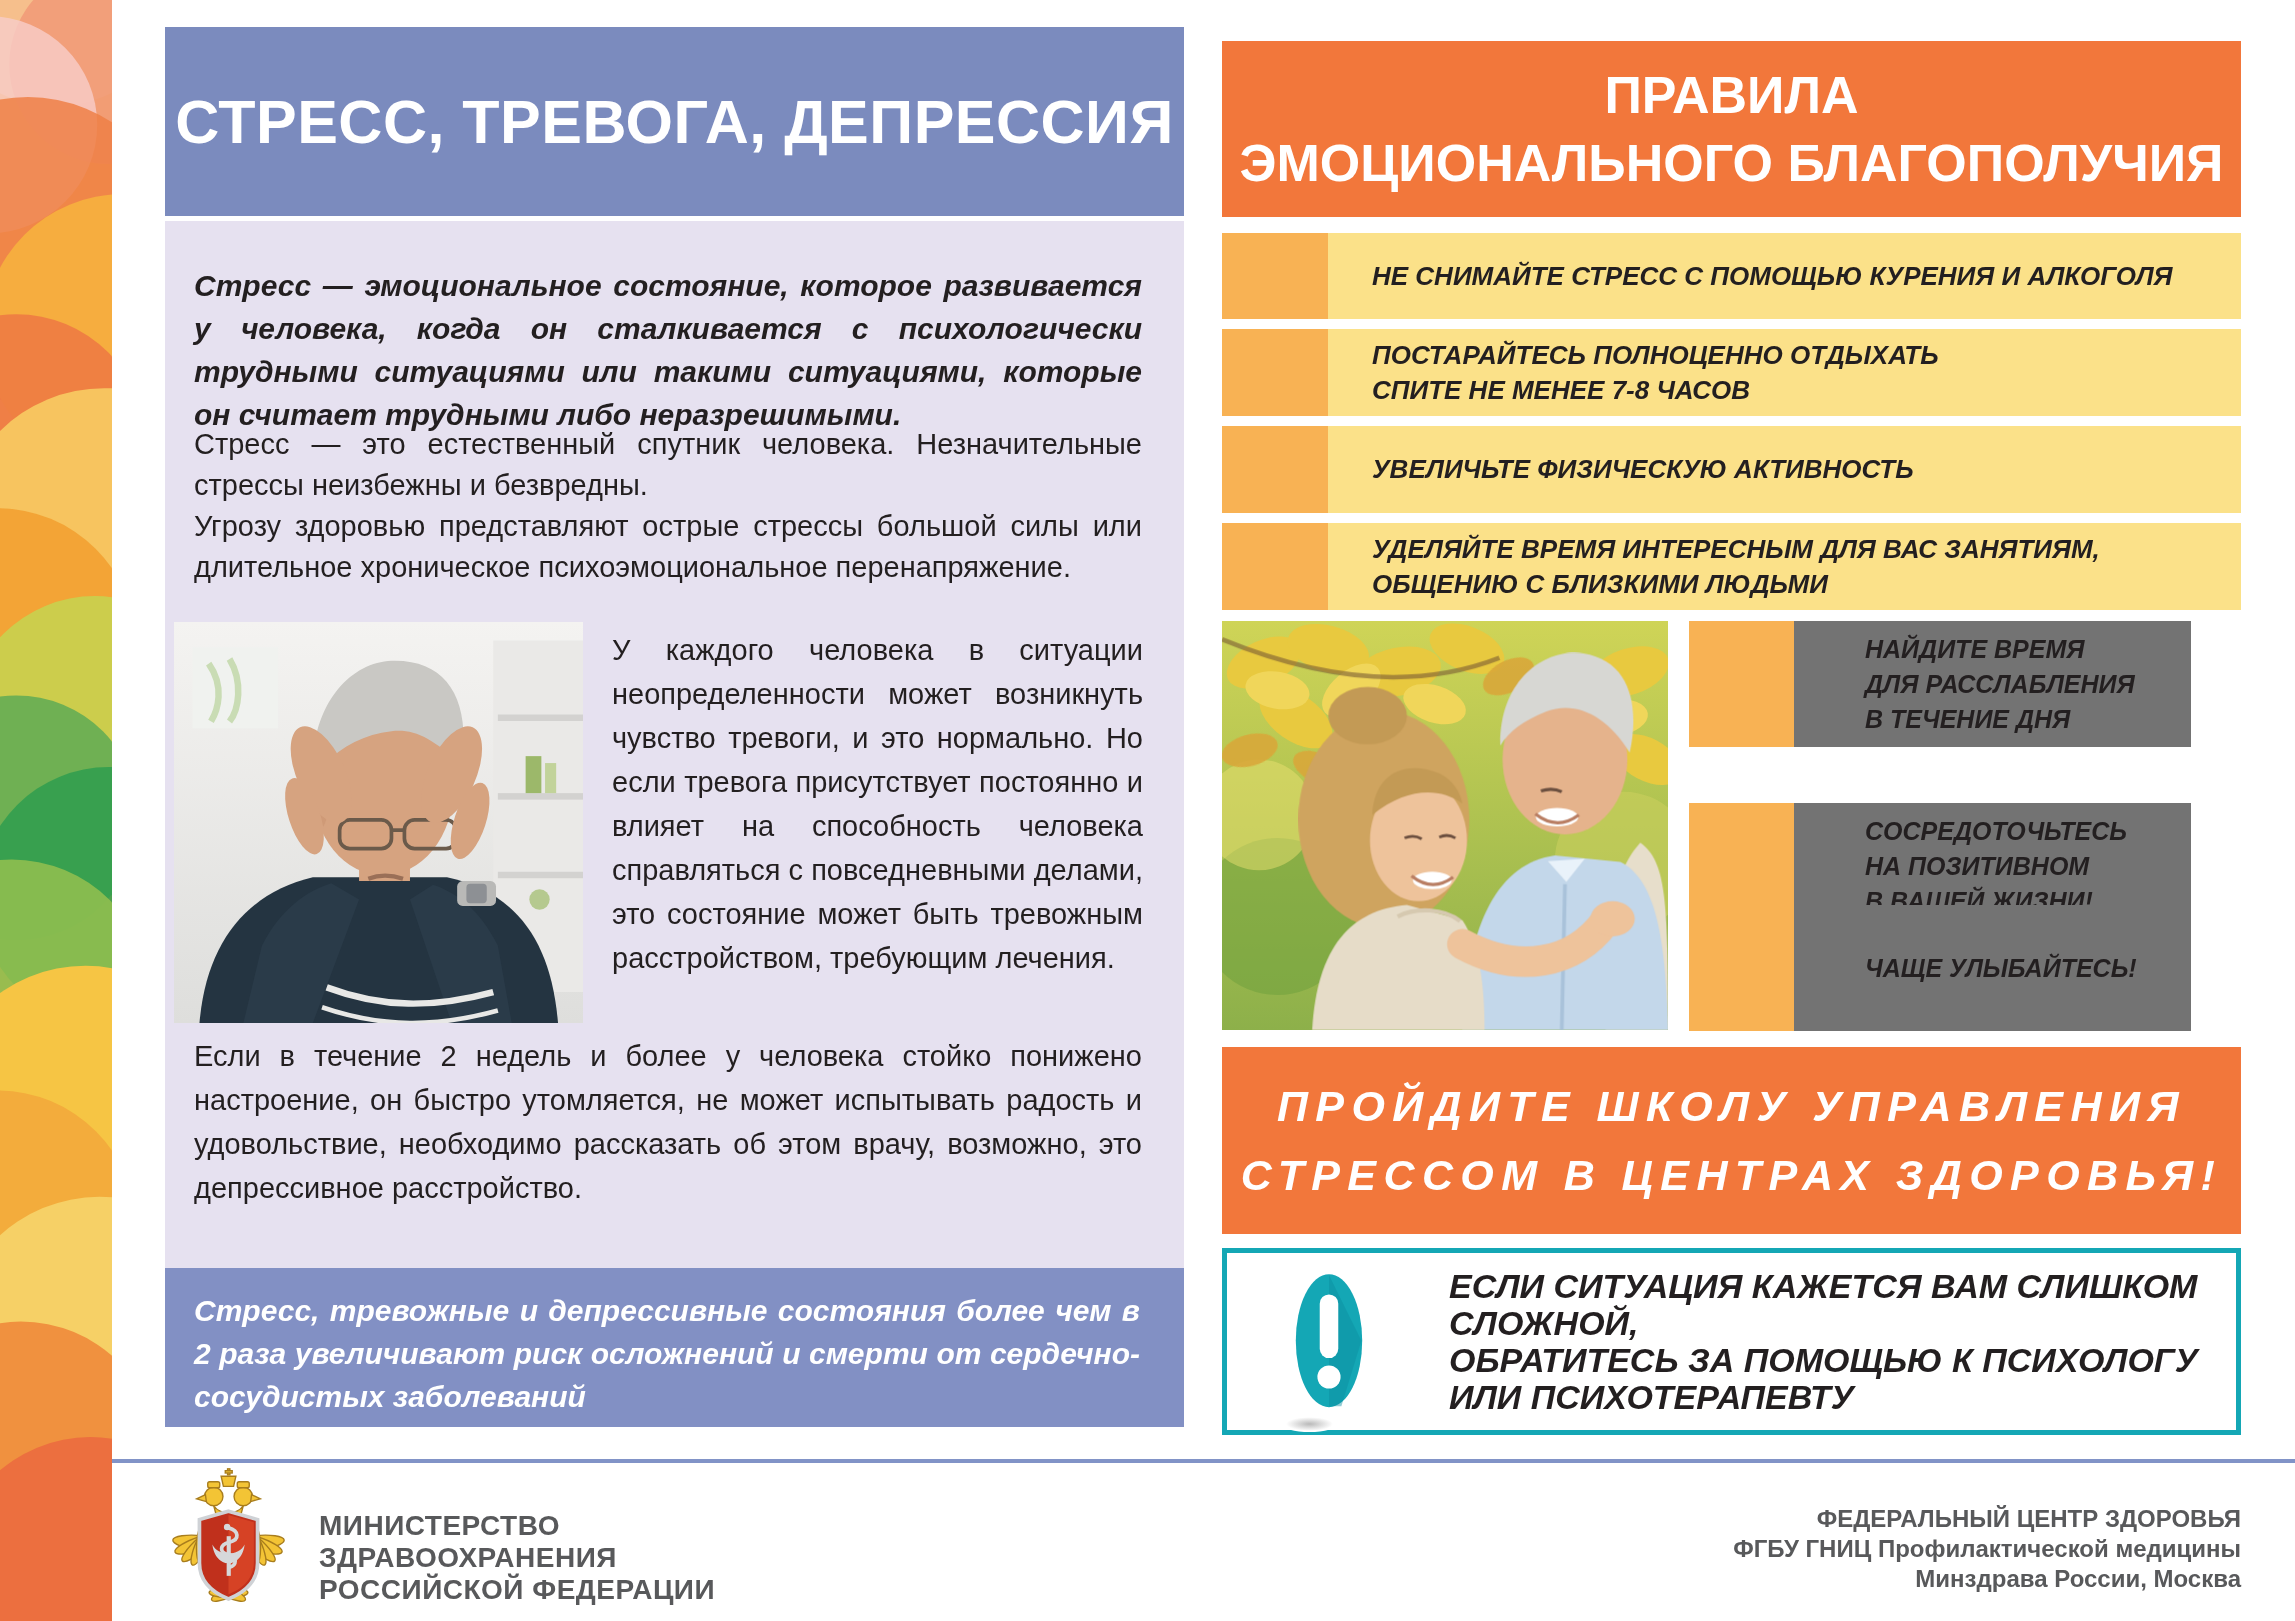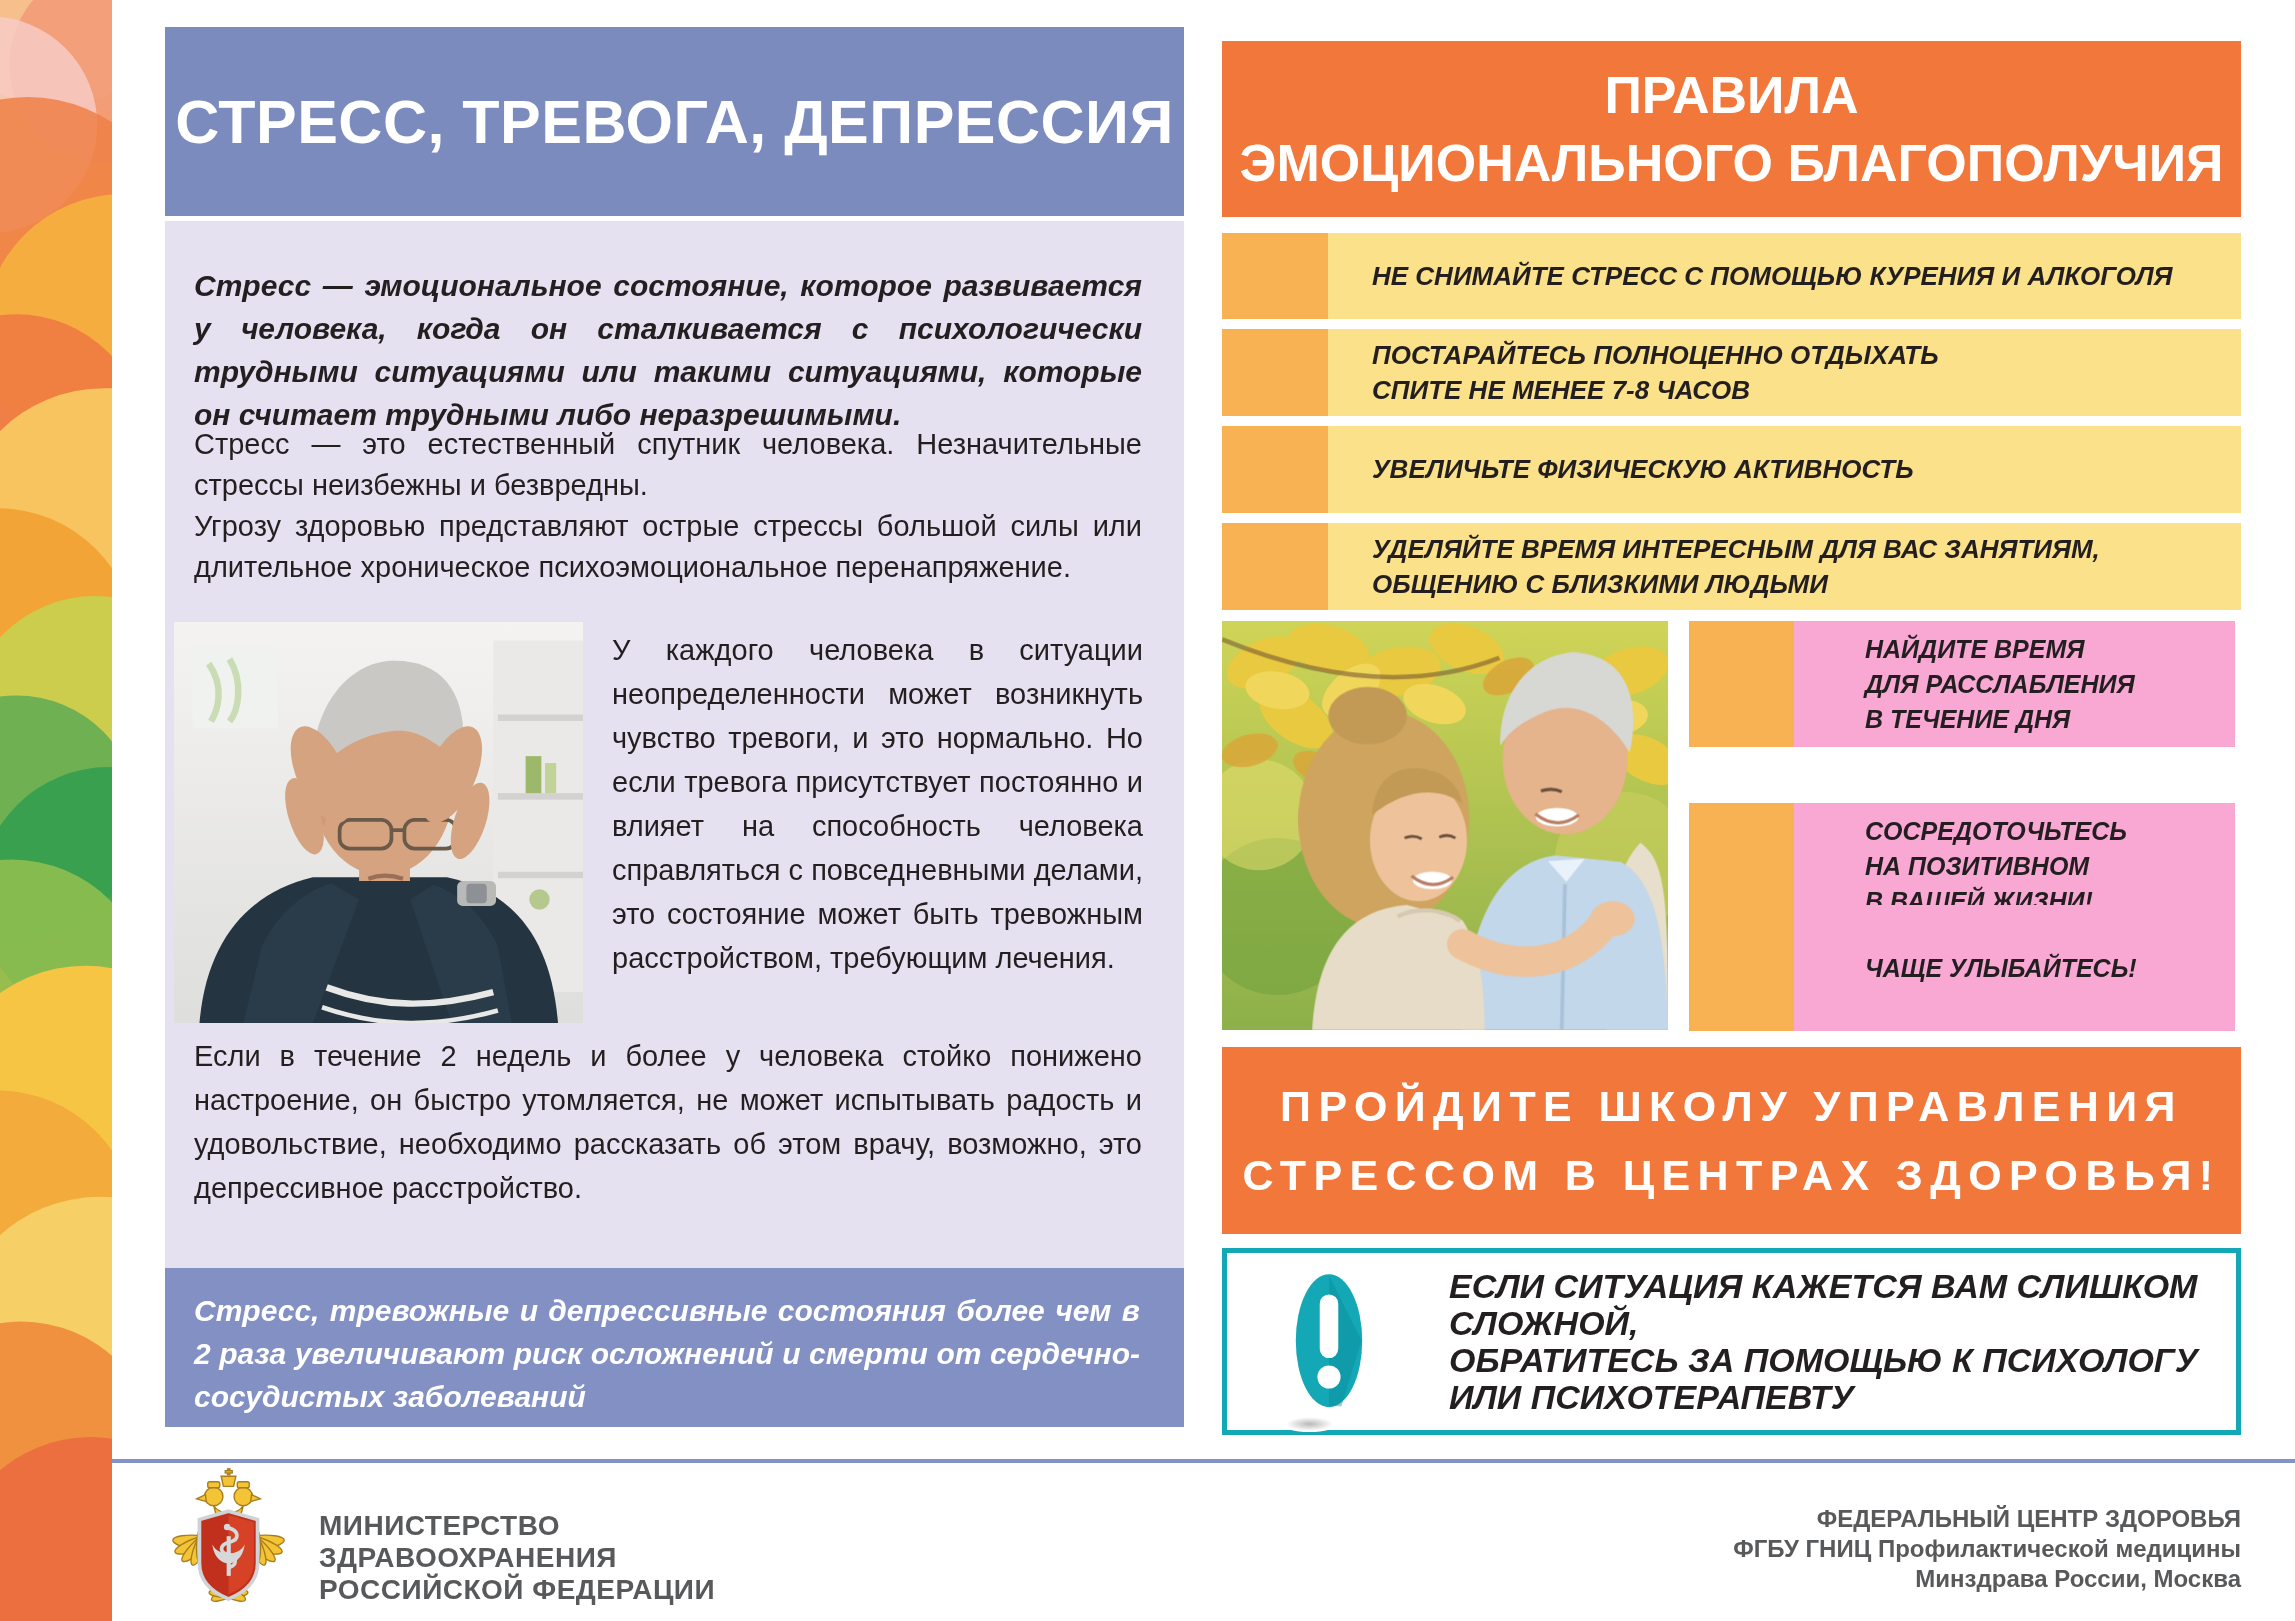--- a/index.html
+++ b/index.html
@@ -35,30 +35,30 @@
   .rp-title{color:#ffffff; font-weight:bold; font-size:52px; line-height:68px; text-align:center;}
   .rule{left:1222px; width:1019px; background:#FBE189;}
   .rule-accent{left:0; top:0; width:106px; height:100%; background:#F8B254;}
   .rule-text{left:150px; top:0; height:100%; width:832px; display:flex; align-items:center;
              font-weight:bold; font-style:italic; font-size:26px; line-height:35px;}
   .rule1{top:233px; height:86px;}
   .rule2{top:329px; height:87px;}
   .rule3{top:426px; height:87px;}
   .rule4{top:523px; height:87px;}
   .rp-photo{left:1222px; top:621px; width:446px; height:409px;}
-  .tip{left:1689px; width:502px; background:#f9a8d4;padding-left:44px;}
+  .tip{left:1689px; width:502px; background:#737373;}
   .tip-accent{left:0; top:0; width:105px; height:100%; background:#F8B254;}
   .tip-text{left:176px; top:0; height:100%; width:360px; display:flex; align-items:center;
             font-weight:bold; font-style:italic; font-size:25px; line-height:35px;}
   .tip1{top:621px; height:126px;}
   .tip2{top:763px; height:126px;margin-top:40px;}
   .tip3{top:905px; height:126px;}
   .cta{left:1222px; top:1047px; width:1019px; height:187px; background:#F2773B;
        display:flex; align-items:center; justify-content:center;}
-  .cta-text{color:#ffffff; font-weight:bold; font-size:43px;
+  .cta-text{color:#ffffff; font-weight:bold; font-style:italic; font-size:43px;
             line-height:69px; letter-spacing:7.4px; text-align:center;}
   .alert{left:1222px; top:1248px; width:1019px; height:187px; background:#ffffff;
          border:5.5px solid #14A7B5; box-sizing:border-box;}
   .alert-icon{left:65px; top:18.5px; width:74px; height:139px;}
   .alert-shadow{left:55px; top:163px; width:55px; height:15.7px; border-radius:50%;
                 background:radial-gradient(closest-side,#b9b9b9,#ffffff 85%);}
   .alert-text{left:222px; top:0; height:100%; width:749px; display:flex; align-items:center;
               font-weight:bold; font-style:italic; font-size:34px; line-height:37px;}
 
   

